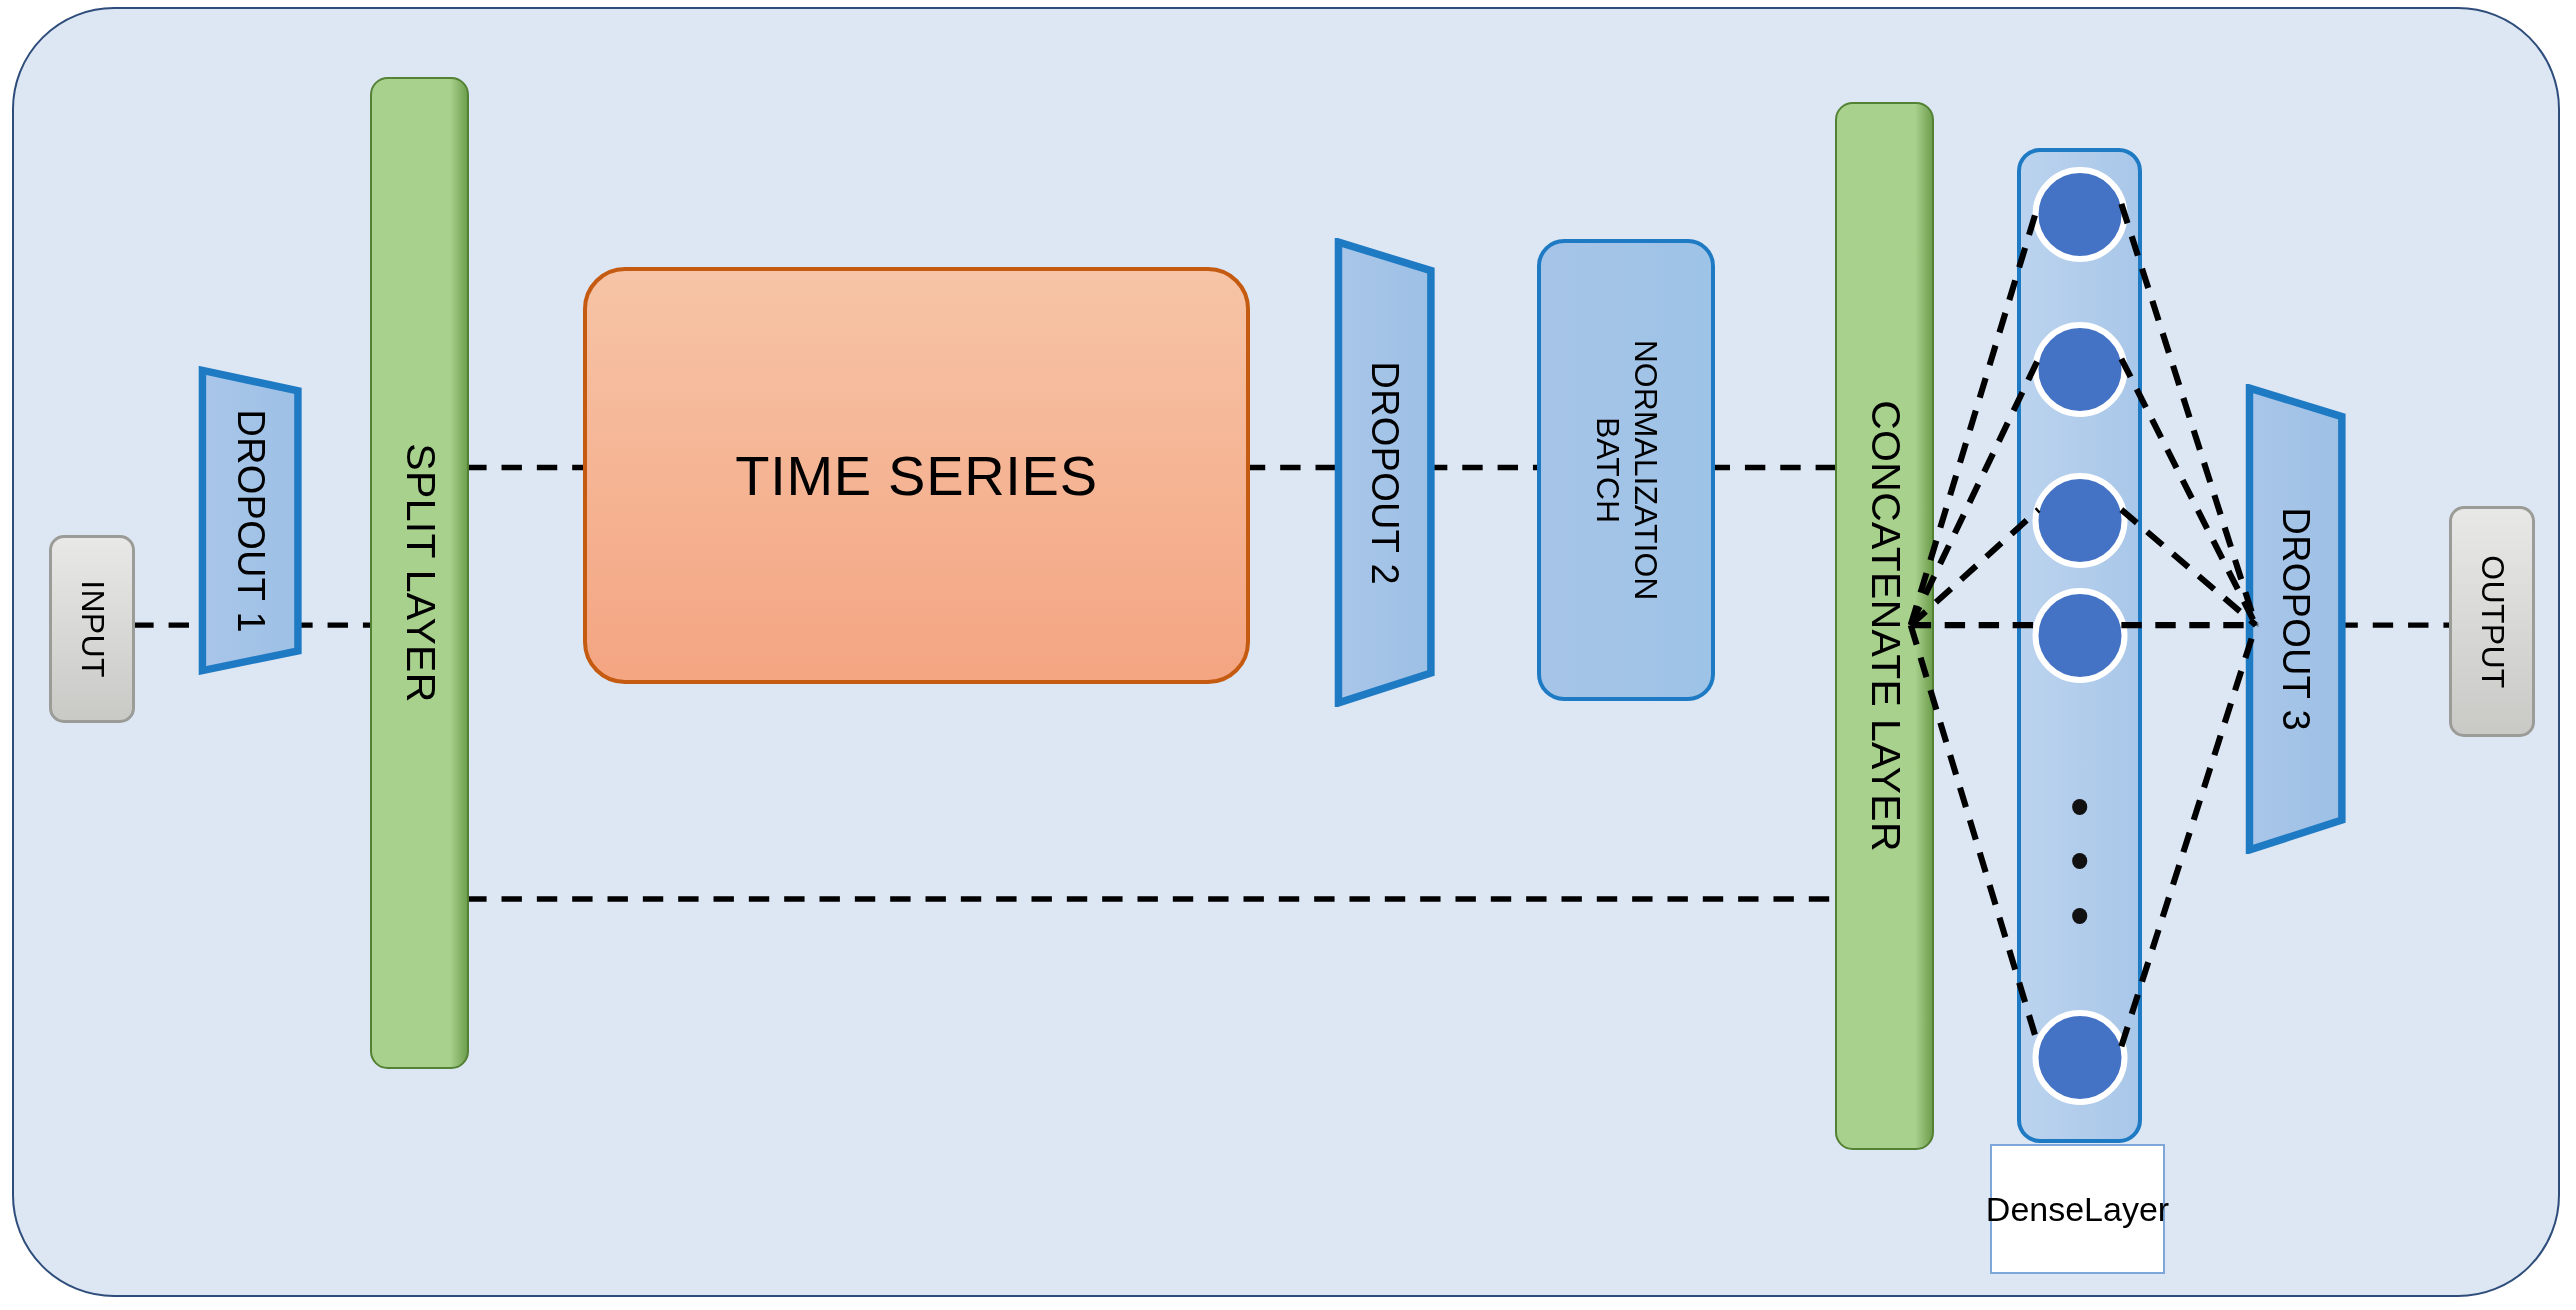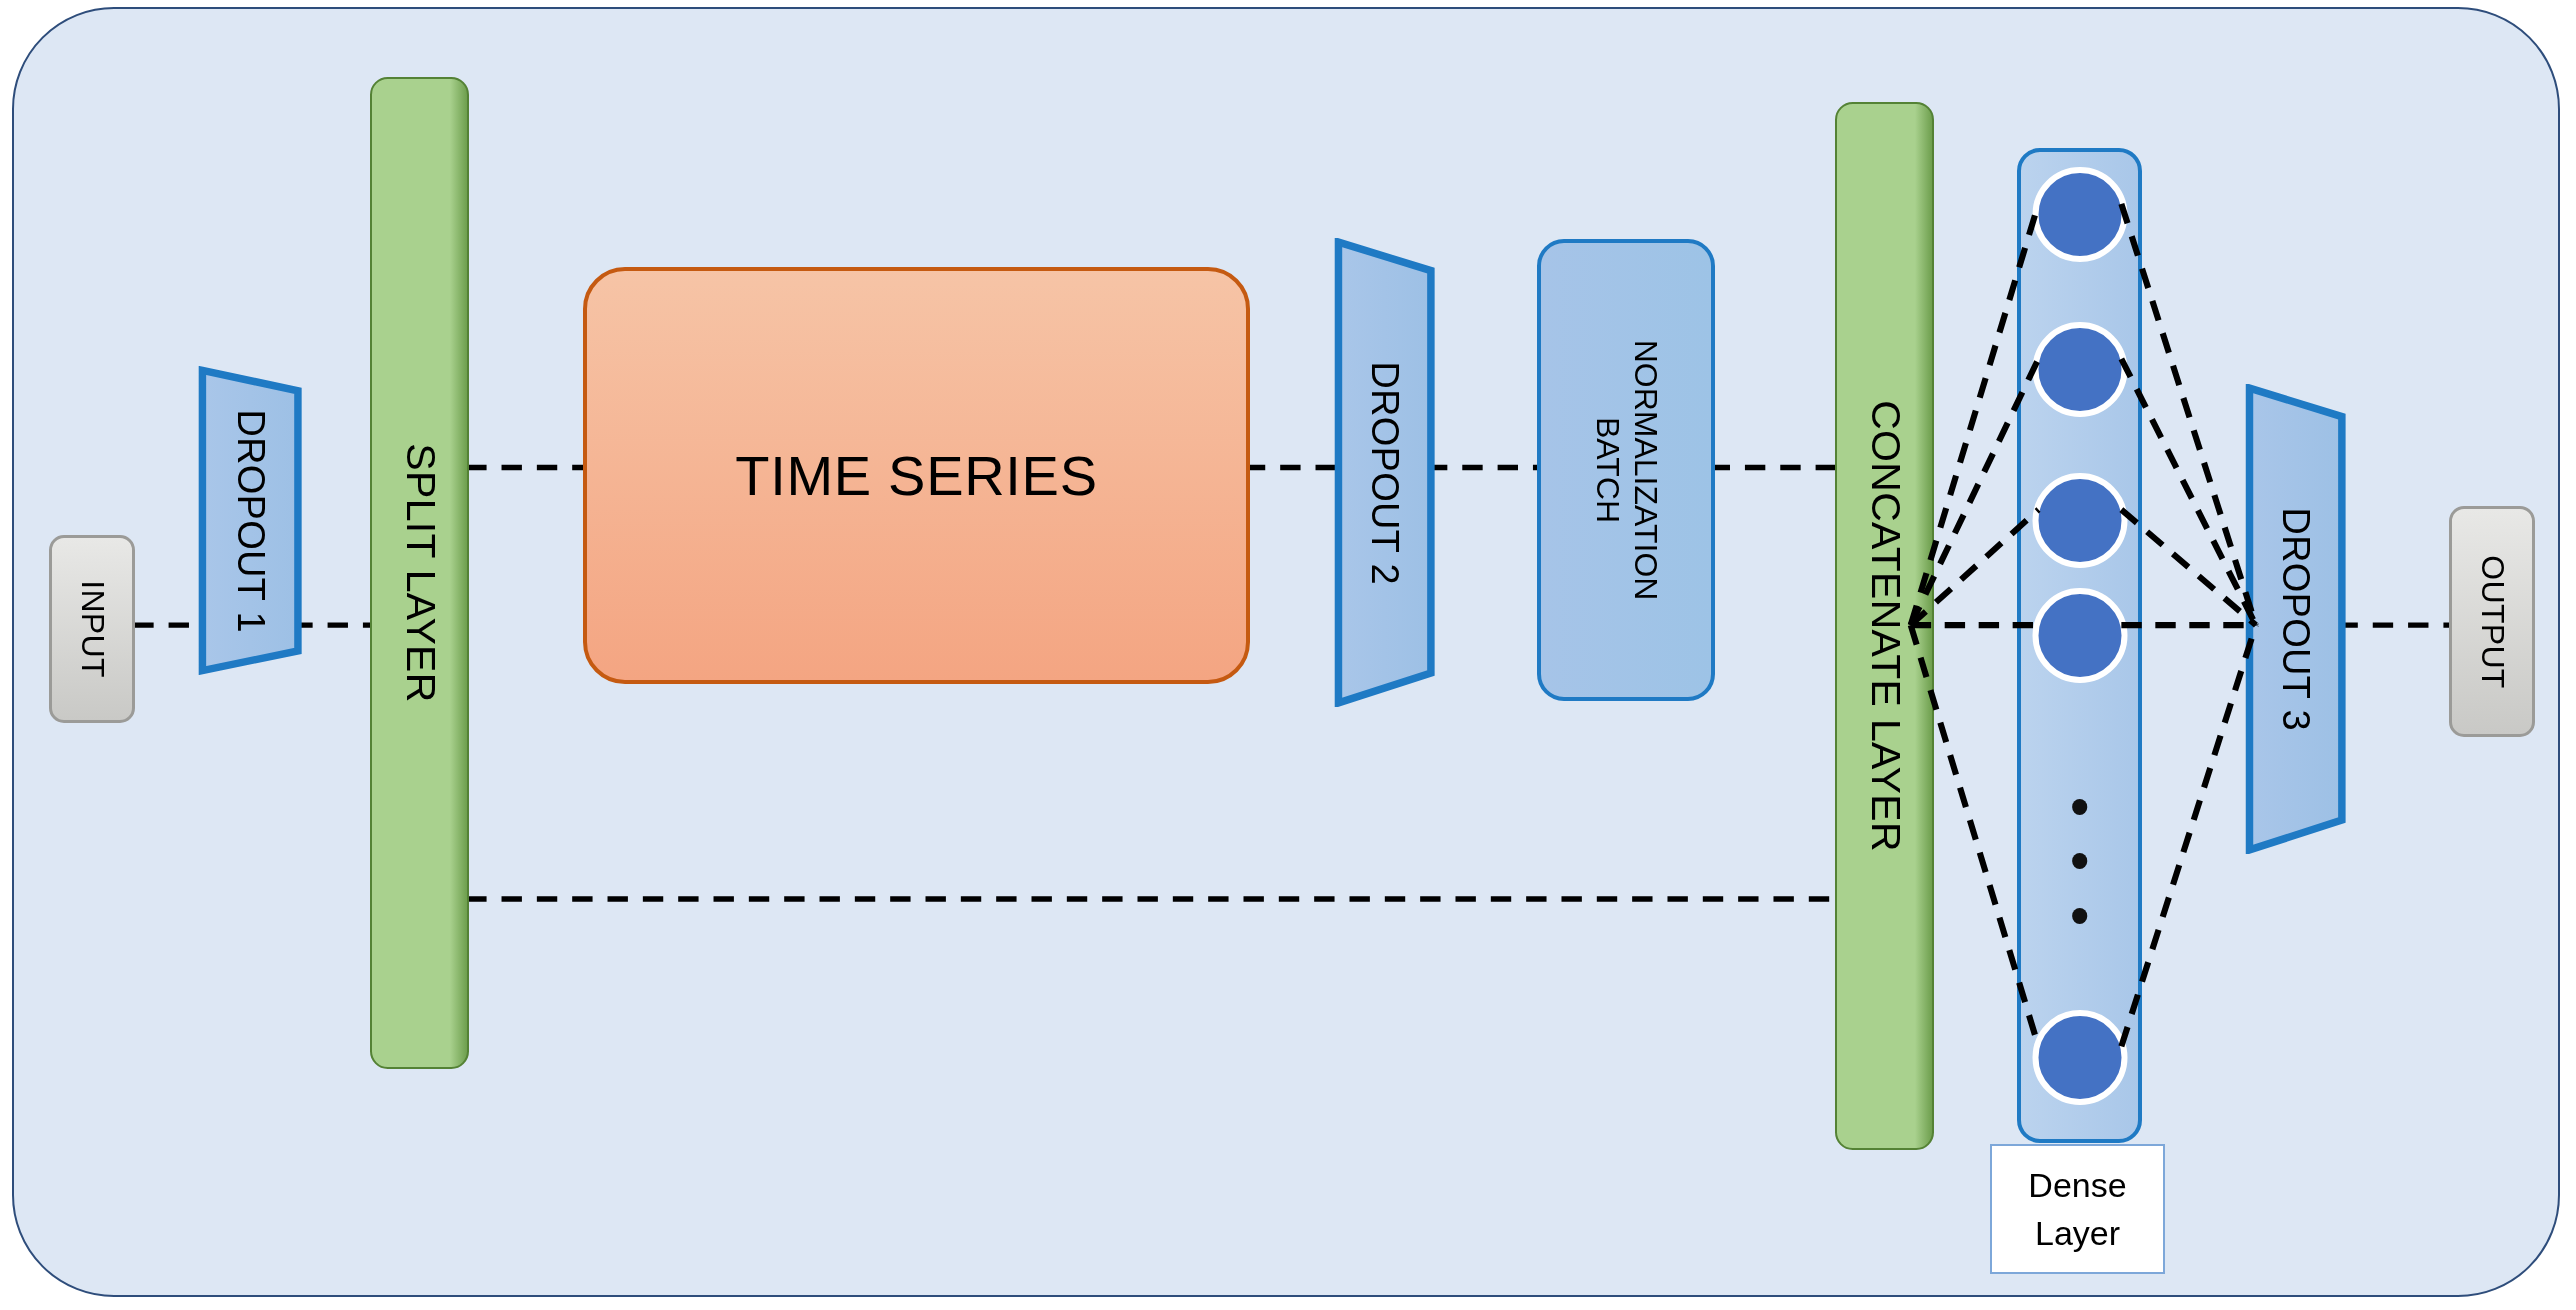--- a/index.html
+++ b/index.html
@@ -170,21 +170,21 @@
   #dense-label {
     position: absolute;
     left: 1990px;
     top: 1144px;
     width: 175px;
     height: 130px;
     box-sizing: border-box;
     background: #FFFFFF;
     border: 2px solid #7DA7D9;
     display: flex;
-    flex-direction: column;
+    flex-direction: row;
     align-items: center;
     justify-content: center;
     line-height: 1.42;
   }
   #dense-label .dl-line {
     font-size: 34px;
     color: #000000;
   }
 
   

